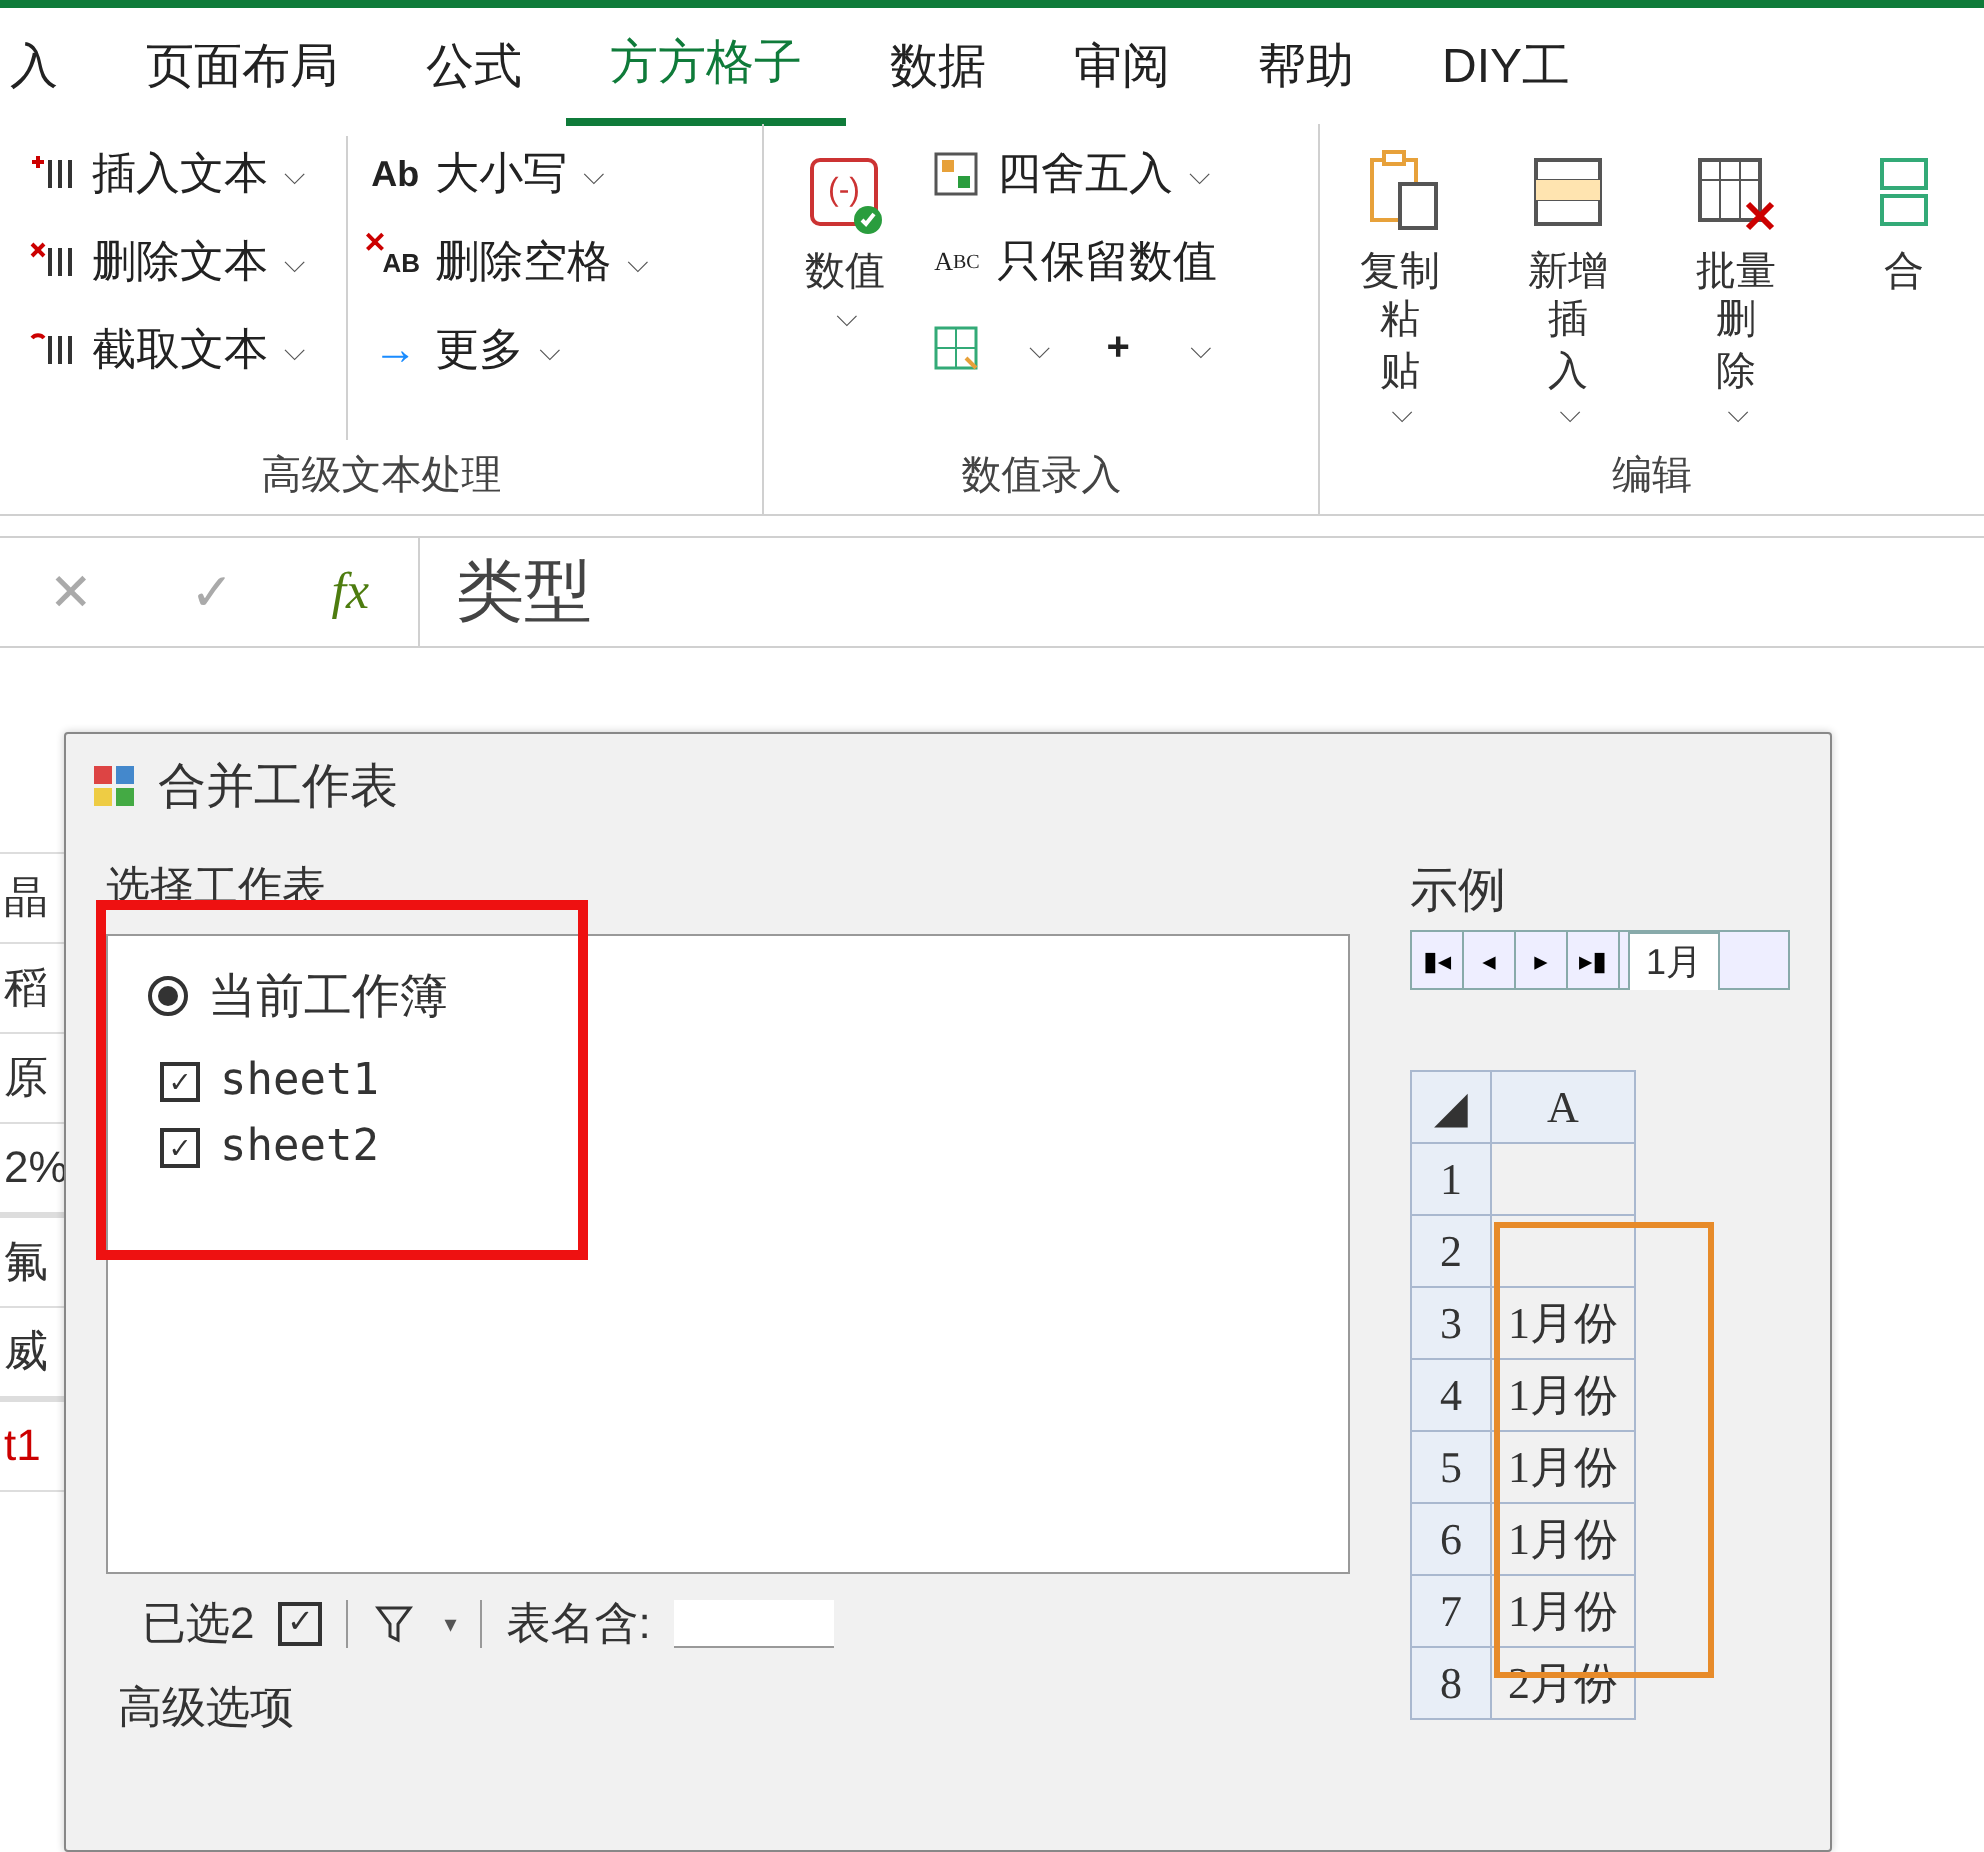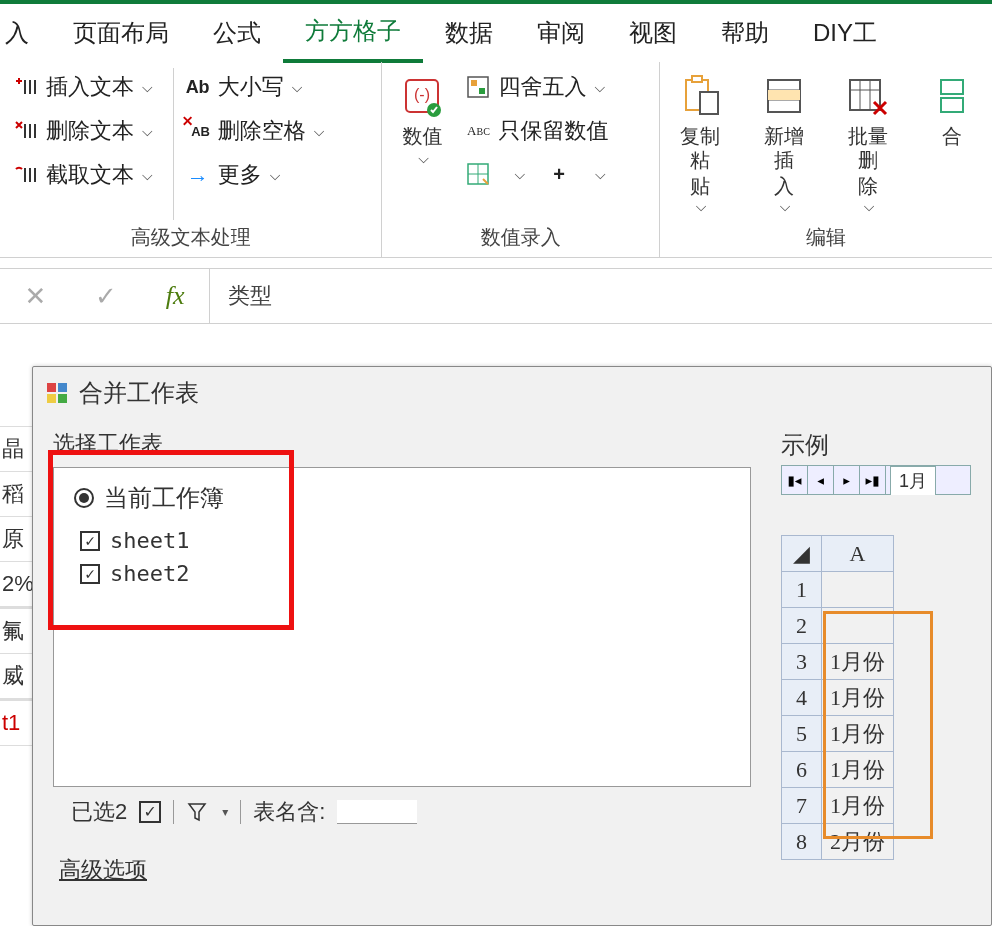--- a/index.html
+++ b/index.html
@@ -119,30 +119,30 @@
   align-items:center;
   justify-content:space-around;
   border-right:1px solid #d0d0d0;
   height:100%;
   color:#888;
   font-size:26px;
 }
 .fb-fx { font-style: italic; font-family: "Times New Roman", serif; color:#4d7c0f;}
 .fb-text {
   padding-left:18px;
-  font-size:22px;
+  font-size:34px;
   color:#444;
 }
 
 
 .dialog {
   position:absolute;
   left:32px;
   top:366px;
-  width:960px;
+  width:884px;
   height:560px;
   background:#f1f1f1;
   border:1px solid #888;
   border-radius:2px;
   box-shadow:0 0 4px rgba(0,0,0,0.2);
 }
 .dialog-header {
   display:flex;
   align-items:center;
   gap:10px;
@@ -197,21 +197,21 @@
 }
 .count-row {
   display:flex;
   align-items:center;
   gap:12px;
   padding:10px 18px;
   font-size:22px;
 }
 .count-row .chk-box { width:22px; height:22px;}
 .funnel { font-size:22px;}
-.adv-label { font-size:22px; margin-top:18px; padding-left:6px;text-decoration:underline;}
+.adv-label { font-size:22px; margin-top:2px; padding-left:6px;}
 
 
 .example-label { font-size:24px; margin-bottom:4px;}
 .sheet-nav {
   display:flex;
   align-items:center;
   border:1px solid #8aa;
   height:30px;
   font-size:16px;
   background:#eef;
@@ -264,21 +264,20 @@
 
 <div class="titlebar"></div>
 
 <div class="tabs">
   <div class="tab partial-left">入</div>
   <div class="tab">页面布局</div>
   <div class="tab">公式</div>
   <div class="tab active">方方格子</div>
   <div class="tab">数据</div>
   <div class="tab">审阅</div>
-  <div class="tab">视图</div>
   <div class="tab">帮助</div>
   <div class="tab">DIY工</div>
 </div>
 
 <div class="ribbon">
 
   <div class="ribbon-group" style="width:400px;">
     <div class="ribbon-group-content">
       <div class="vcol">
         <div class="rbtn">

